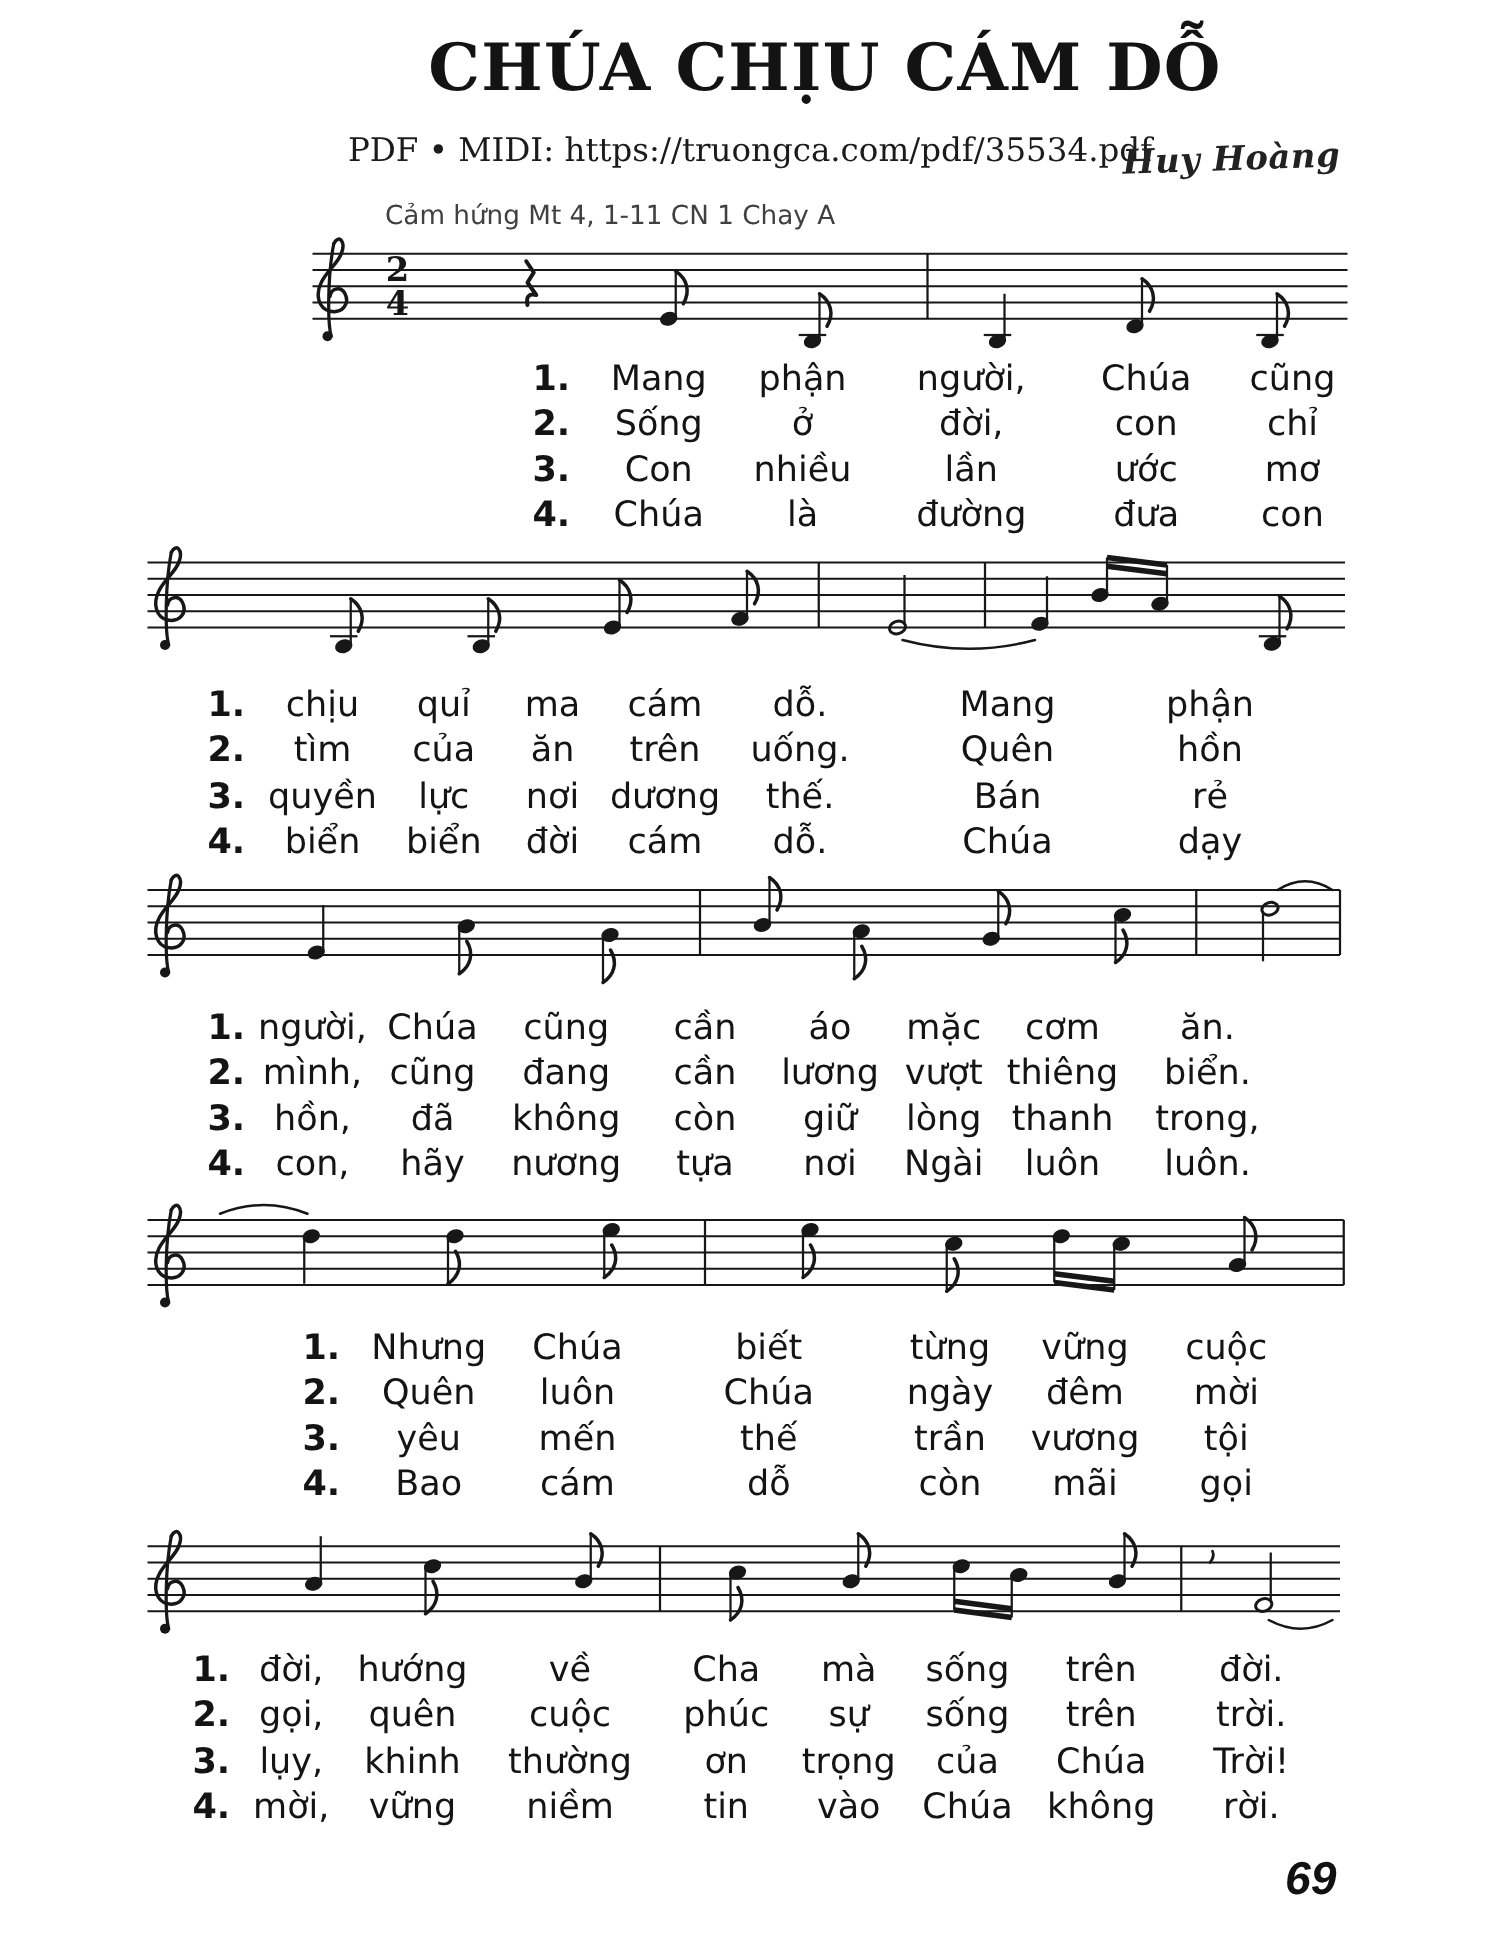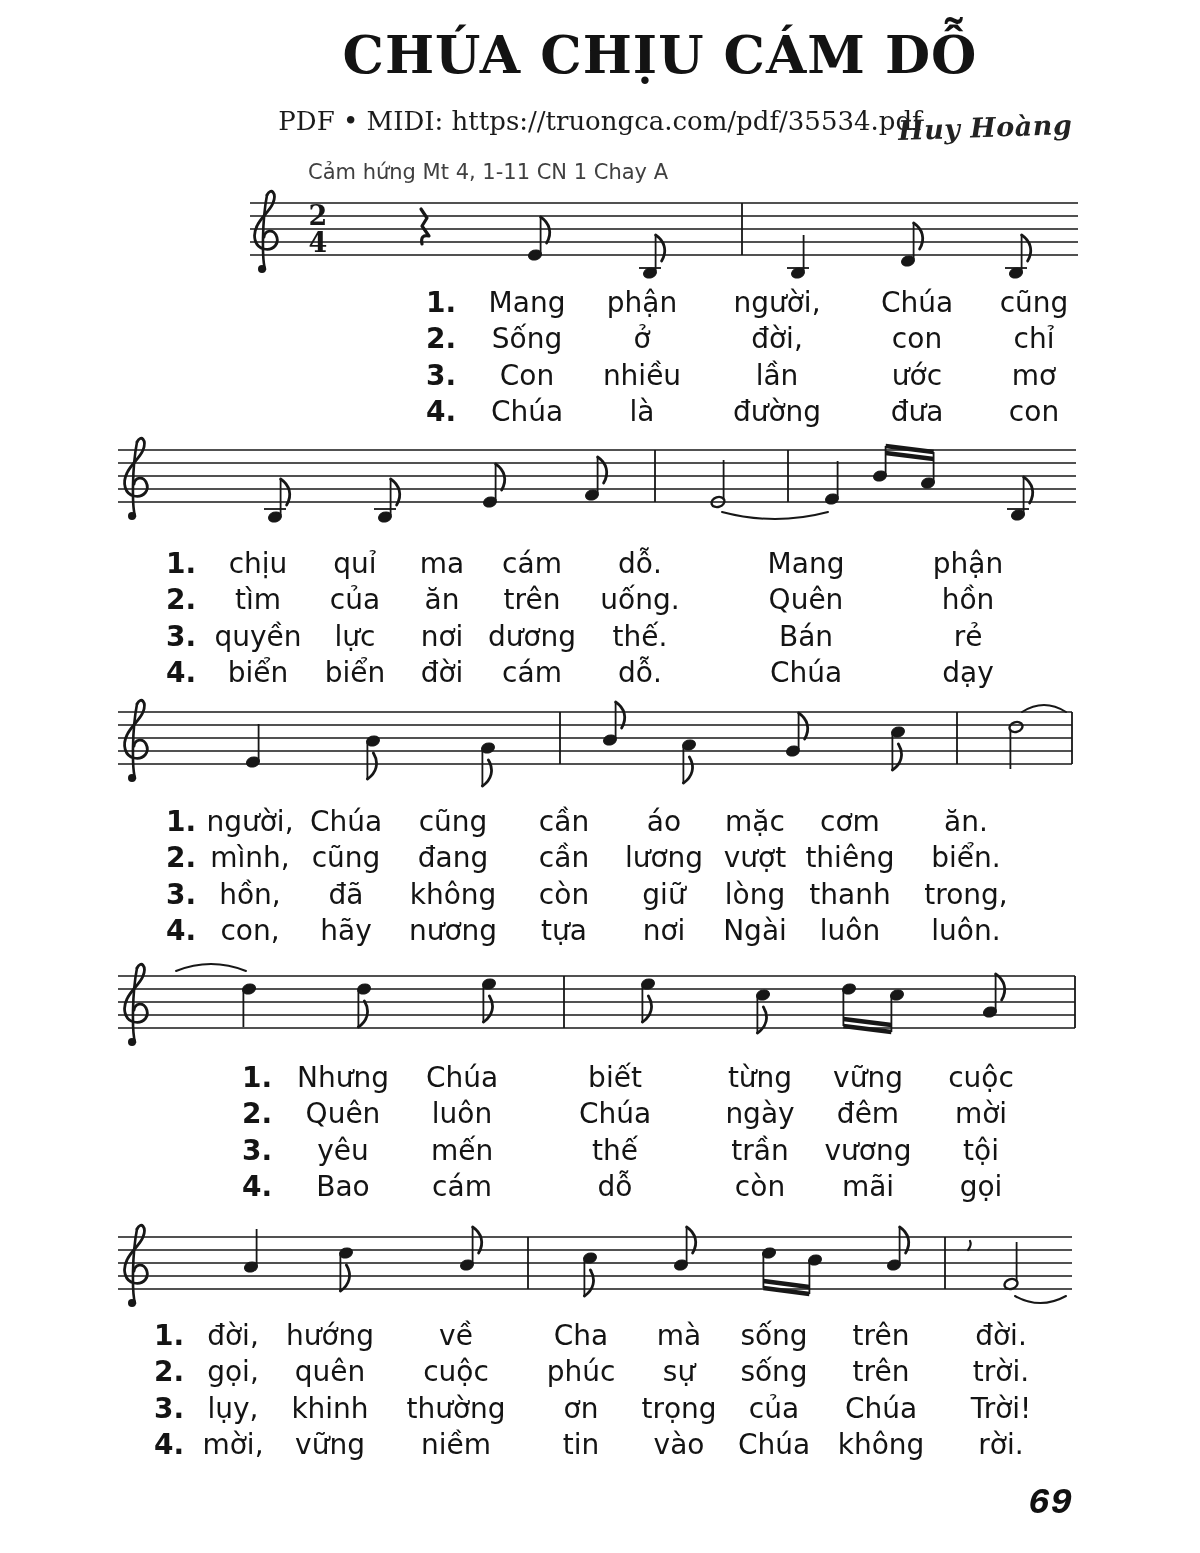--- a/index.html
+++ b/index.html
@@ -20,21 +20,21 @@
   .links .url{ color:#1b1b1b; }
   .author{
     top:112px;left:898px;font-family:"DejaVu Serif",serif;
     font-weight:bold;font-style:italic;font-size:27px;color:#222;
     transform:rotate(-2deg);letter-spacing:0.5px;white-space:nowrap;
   }
   .inspiration{
     top:160px;left:308px;font-size:21px;color:#404040;white-space:nowrap;
   }
   .pagenum{
-    top:1482px;left:1028px;font-family:Liberation Mono, monospace;
+    top:1482px;left:1028px;font-family:Liberation Sans, sans-serif;
     font-weight:bold;font-style:italic;font-size:37px;color:#111;
   }
   #score{position:absolute;top:0;left:0;}
   .lyrics{position:absolute;font-size:28px;color:#141414;}
   .lyric-row{display:grid;grid-template-columns:var(--cols);align-items:baseline;height:36.4px;}
   .vnum{font-weight:bold;text-align:center;white-space:nowrap;}
   .word{text-align:center;white-space:nowrap;}
   #b1{top:286px;left:414px;--cols:54px 118px 112px 158px 122px 112px;}
   #b2{top:547px;left:156px;--cols:50px 104px 90px 84px 96px 120px 212px 112px;}
   #b3{top:805px;left:156px;--cols:50px 88px 104px 110px 112px 88px 94px 96px 136px;}

